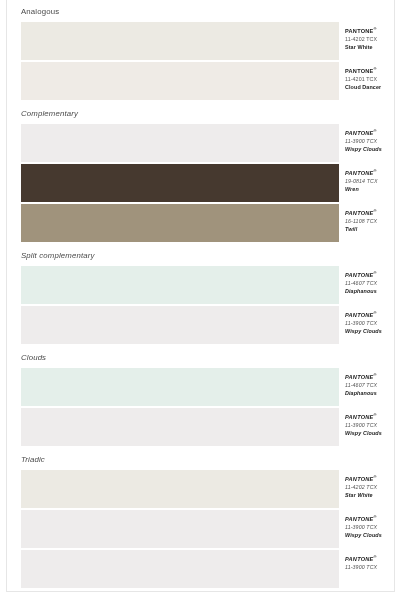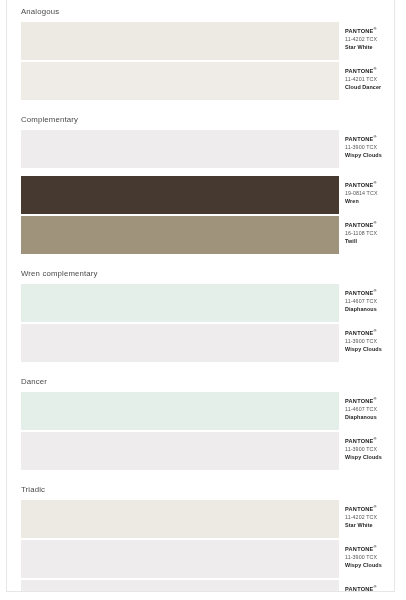--- a/index.html
+++ b/index.html
@@ -93,21 +93,22 @@
   }
   .pantone-name {
     font-size: 5.4px;
     line-height: 8px;
     font-weight: 700;
     color: #222222;
     letter-spacing: 0.1px;
     white-space: nowrap;
   }
   .section + .section {
-    margin-top: 8px;
+    margin-top: 2px;
+    font-style: italic;
   }
   .section-body {
     padding-left: 6px;
   }
 </style>
 </head>
 <body>
 
 <div class="page">
   <div class="card">
@@ -160,42 +161,42 @@
               <div class="swatch-color" style="background: rgb(160, 147, 124);"></div>
               <div class="swatch-label">
                 <div class="pantone-brand"><span>PANTONE</span><sup>®</sup></div>
                 <div class="pantone-code">16-1108 TCX</div>
                 <div class="pantone-name">Twill</div>
               </div>
             </div>
           </div>
         </div>
         <div class="section">
-          <div class="section-title">Wren complementary</div>
+          <div class="section-title">Split complementary</div>
           <div class="section-body">
             <div class="swatch-row">
               <div class="swatch-color" style="background: rgb(228, 239, 234);"></div>
               <div class="swatch-label">
                 <div class="pantone-brand"><span>PANTONE</span><sup>®</sup></div>
                 <div class="pantone-code">11-4607 TCX</div>
                 <div class="pantone-name">Diaphanous</div>
               </div>
             </div>
             <div class="swatch-row">
               <div class="swatch-color" style="background: rgb(238, 236, 236);"></div>
               <div class="swatch-label">
                 <div class="pantone-brand"><span>PANTONE</span><sup>®</sup></div>
                 <div class="pantone-code">11-3900 TCX</div>
                 <div class="pantone-name">Wispy Clouds</div>
               </div>
             </div>
           </div>
         </div>
         <div class="section">
-          <div class="section-title">Dancer</div>
+          <div class="section-title">Clouds</div>
           <div class="section-body">
             <div class="swatch-row">
               <div class="swatch-color" style="background: rgb(228, 239, 234);"></div>
               <div class="swatch-label">
                 <div class="pantone-brand"><span>PANTONE</span><sup>®</sup></div>
                 <div class="pantone-code">11-4607 TCX</div>
                 <div class="pantone-name">Diaphanous</div>
               </div>
             </div>
             <div class="swatch-row">

